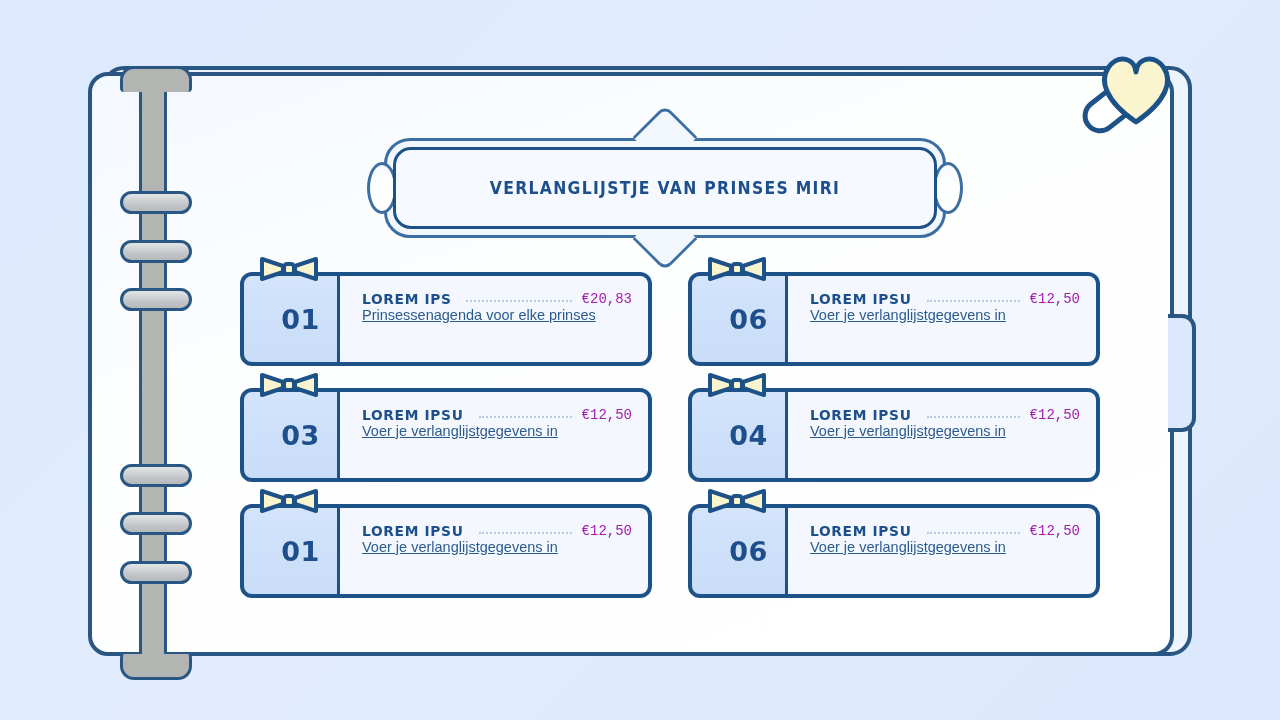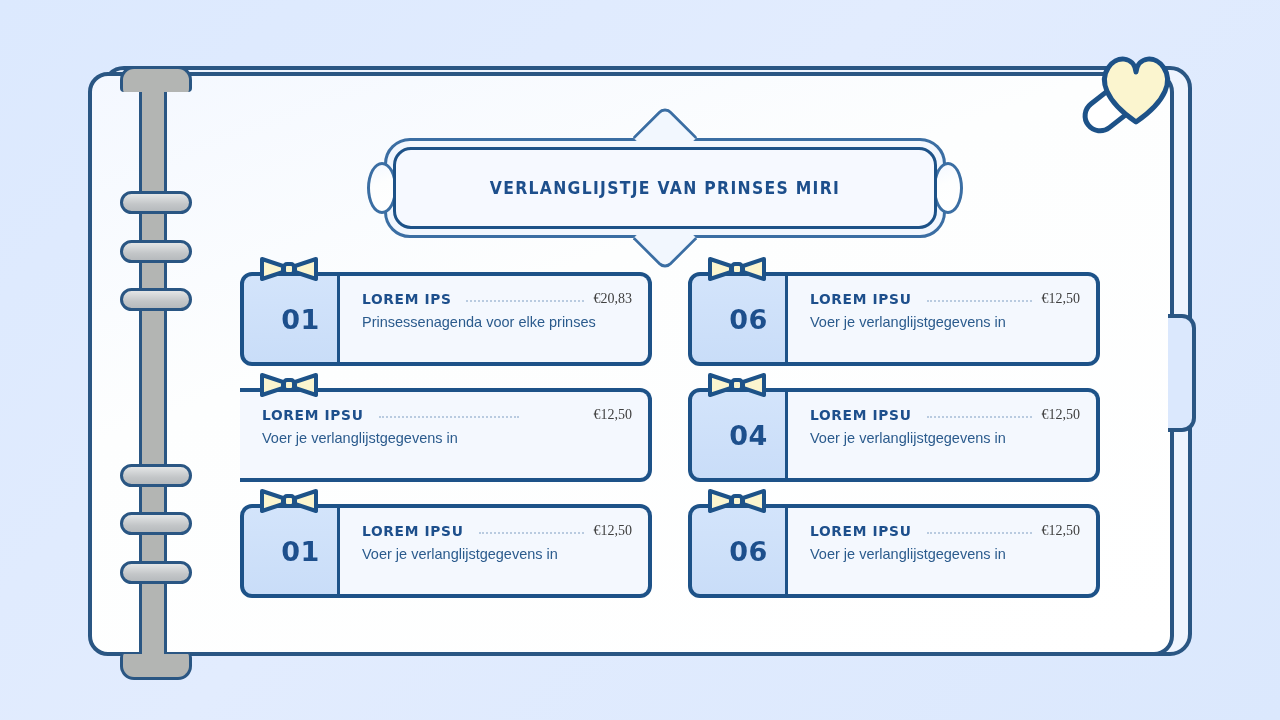--- a/index.html
+++ b/index.html
@@ -239,31 +239,31 @@
   .leader {
     flex: 1;
     margin: 0 10px;
     border-bottom: 2px dotted #b9cbe0;
     height: 1px;
     position: relative;
     top: 2px;
     max-width: 140px;
   }
   .card-price {
-    font-family: Liberation Serif, serif;
+    font-family: Liberation Mono, monospace;
     font-size: 14px;
-    color: #404040;
+    color: #a21caf;
     white-space: nowrap;
     margin-left: auto;
   }
   .card-sub {
-    margin-top: 7px;
     font-family: "Liberation Sans", sans-serif;
     font-size: 14.5px;
     color: #2b5b8d;
+    text-decoration: underline;
   }
 
   
   .bow {
     position: absolute;
     left: 18px;
     top: -19px;
     width: 62px;
     height: 30px;
     z-index: 6;
@@ -351,20 +351,21 @@
       </div>
 
       <div class="card">
         <div class="bow">
           <svg width="62" height="30" viewBox="0 0 62 30">
             <path d="M4 6 L25 13 L25 19 L4 26 Z" fill="#fbf5cf" stroke="#1d5288" stroke-width="4" stroke-linejoin="round"></path>
             <path d="M58 6 L37 13 L37 19 L58 26 Z" fill="#fbf5cf" stroke="#1d5288" stroke-width="4" stroke-linejoin="round"></path>
             <rect x="26" y="11" width="10" height="10" rx="3" fill="#fbf5cf" stroke="#1d5288" stroke-width="4"></rect>
           </svg>
         </div>
+        <div class="card-num">03</div>
         <div class="card-body">
           <div class="card-line">
             <span class="card-title">LOREM IPSU</span>
             <span class="leader"></span>
             <span class="card-price">€12,50</span>
           </div>
           <div class="card-sub">Voer je verlanglijstgegevens in</div>
         </div>
       </div>
 

